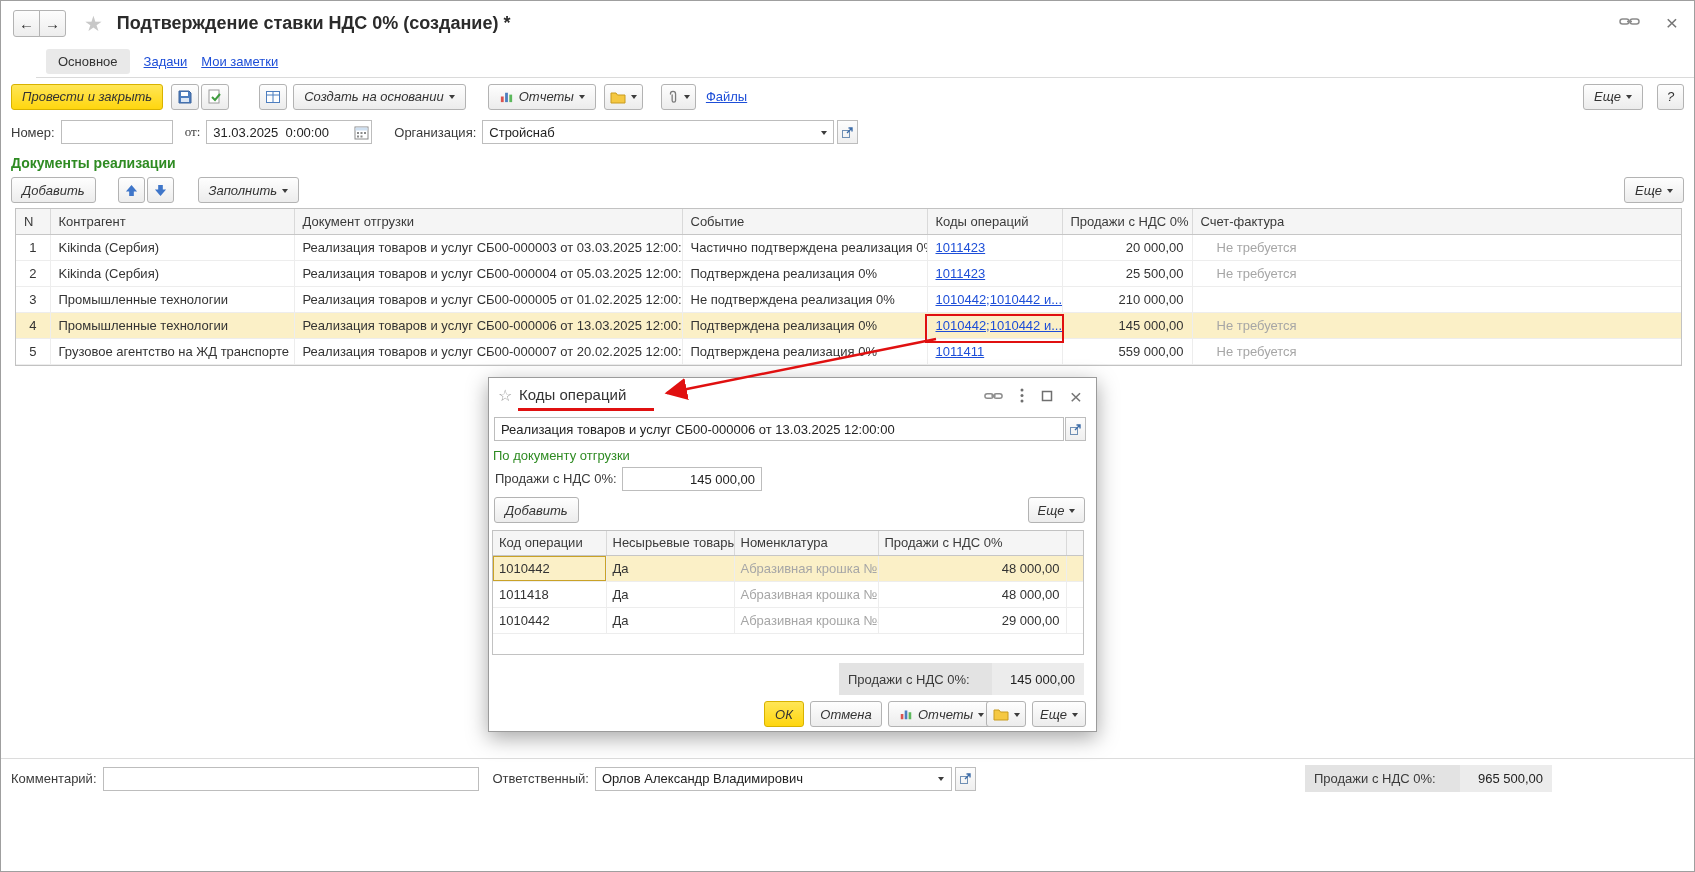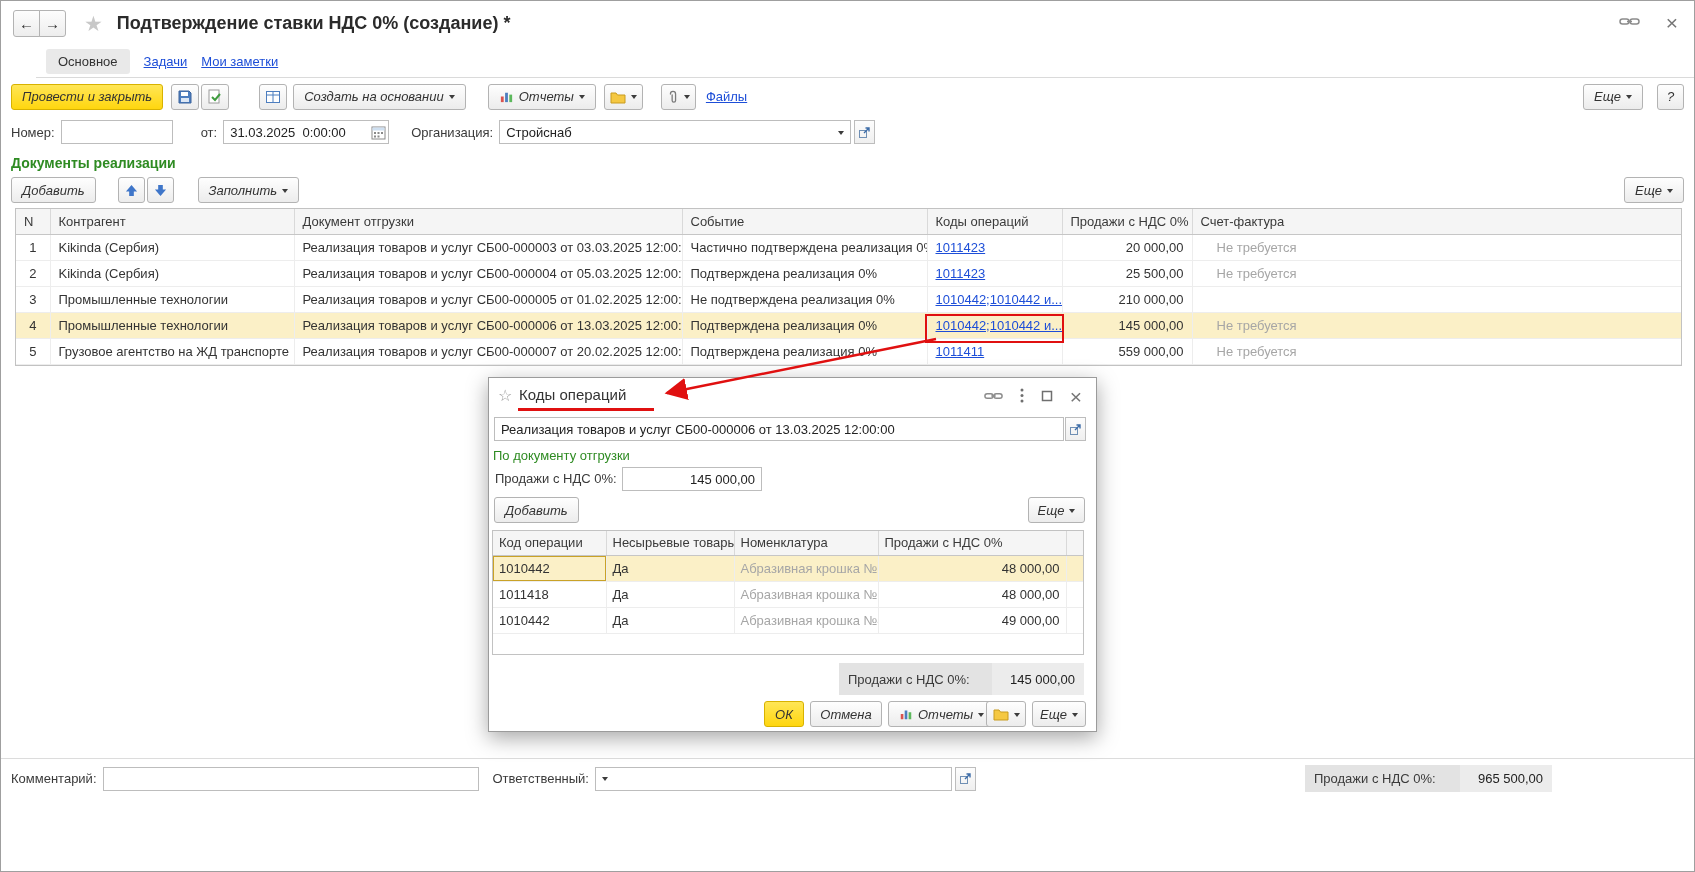--- a/index.html
+++ b/index.html
@@ -205,21 +205,21 @@
     <button class="btn" style="margin-left:auto;">
       <span>Еще</span>
       <span class="caret"></span>
     </button>
     <button class="btn icon-btn" style="margin-left:14px;">?</button>
   </div>
 
   <div class="fieldrow">
     <span class="flabel">Номер:</span>
     <input class="tf" style="width: 112px; margin-left: 6px;" value="">
-    <span class="flabel" style="margin-left:28px;">от:</span>
+    <span class="flabel" style="margin-left:12px;font-family:Liberation Serif, serif;">от:</span>
     <span class="combo" style="width:166px; margin-left:6px;">
       <input value="31.03.2025  0:00:00" style="">
       <span class="cbtn">
         <svg width="15" height="15" viewBox="0 0 15 15">
             <rect x="1" y="2" width="13" height="12" fill="#fff" stroke="#8a8a8a"></rect>
             <rect x="1.5" y="2.5" width="12" height="3" fill="#cfe0f1"></rect>
             <g fill="#8a8a8a">
               <rect x="3" y="7" width="2" height="2"></rect>
               <rect x="6.5" y="7" width="2" height="2"></rect>
               <rect x="10" y="7" width="2" height="2"></rect>
@@ -420,21 +420,21 @@
             <td>1011418</td>
             <td>Да</td>
             <td class="gray">Абразивная крошка №5</td>
             <td class="num">48 000,00</td>
             <td></td>
           </tr>
           <tr>
             <td>1010442</td>
             <td>Да</td>
             <td class="gray">Абразивная крошка №4</td>
-            <td class="num">49 000,00</td>
+            <td class="num">29 000,00</td>
             <td></td>
           </tr>
         </tbody>
       </table>
     </div>
 
     <div class="totalbar" style="left:350px; top:285px; width:245px; height:32px;">
       <span class="tlabel">Продажи с НДС 0%:</span>
       <span class="tvalue">145 000,00</span>
     </div>
@@ -470,20 +470,21 @@
     </defs>
     <line x1="935" y1="338" x2="666" y2="392" stroke="#e01010" stroke-width="2.5" marker-end="url(#arrowhead-red)"></line>
   </svg>
 
   <div class="footer-sep"></div>
   <div class="footrow">
     <span class="flabel">Комментарий:</span>
     <input class="tf" style="width: 376px; margin-left: 6px;" value="">
     <span class="flabel" style="margin-left:14px;">Ответственный:</span>
     <span class="combo" style="width:357px; margin-left:6px;">
+      <input value="Орлов Александр Владимирович" style="">
       <span class="cbtn">
           <span class="caret"></span>
         </span>
     </span>
     <span class="tfbtn" style="margin-left:3px;">
       <svg width="13" height="13" viewBox="0 0 13 13">
           <rect x="1.5" y="4.5" width="7" height="7" fill="none" stroke="#6f8fb4"></rect>
           <path d="M6 7 L11 2 M7.5 2 H11 V5.5" stroke="#3c6ca8" fill="none" stroke-width="1.4"></path>
         </svg>
     </span>

